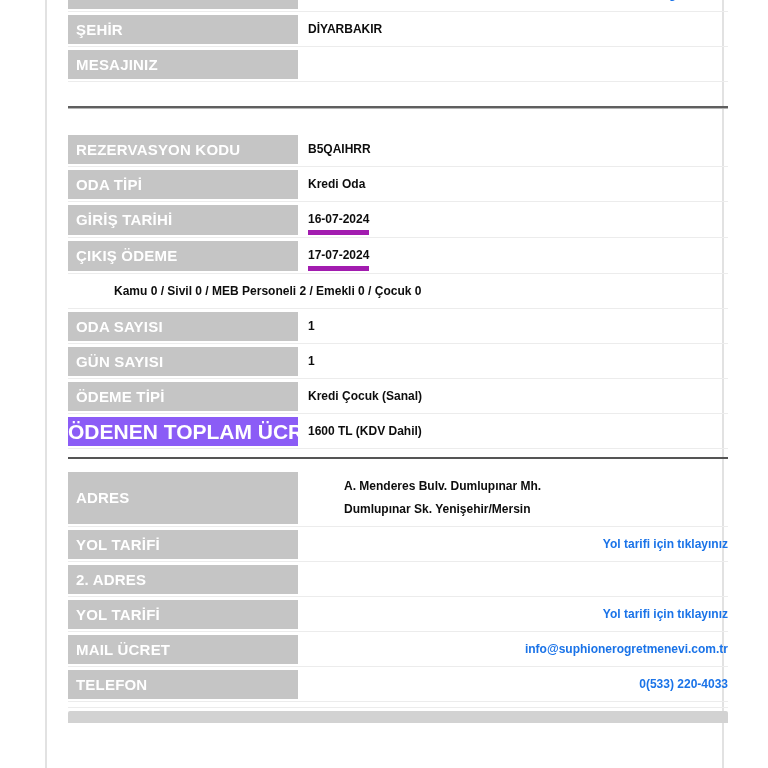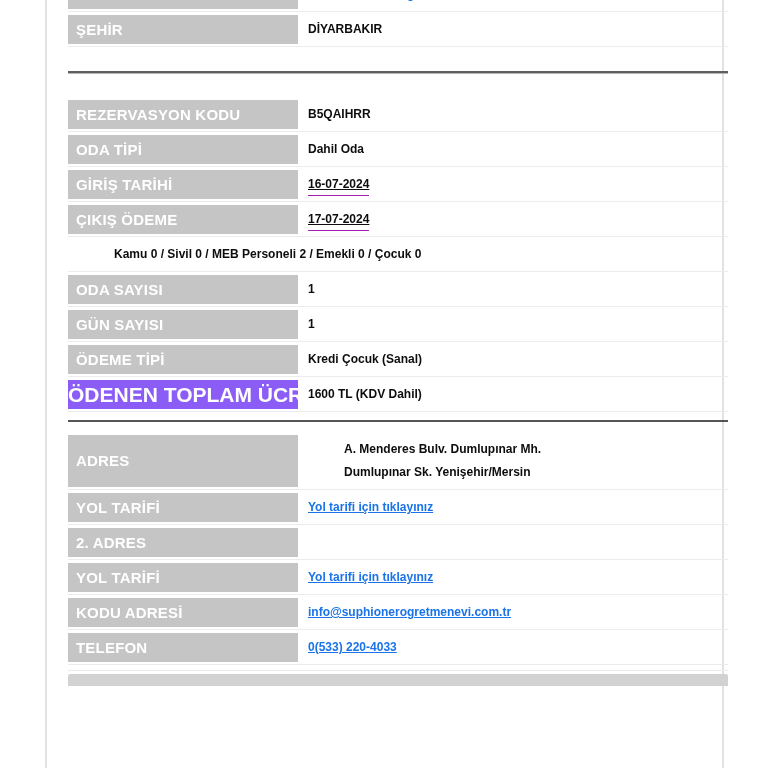--- a/index.html
+++ b/index.html
@@ -56,24 +56,24 @@
     font-weight: bold;
     font-size: 12px;
     color: #0d0d0d;
     line-height: 29px;
     padding-left: 10px;
     white-space: pre-line;
   }
   .row.tall .value { line-height: 23px; padding-top: 3px; padding-bottom: 3px; margin-left: 36px; }
   a.value, .value a, .link {
     color: #1a73e8;
-    text-decoration: underline;
     cursor: pointer;
+    text-align: right;
   }
-  .date-u { display: inline-block; line-height: 22px; border-bottom: 1px solid #a21caf; text-decoration: underline; }
+  .date-u { display: inline-block; line-height: 22px; border-bottom: 5px solid #a21caf; }
 
   .sep1 {
     height: 3px;
     background: #5f5f5f;
     border-bottom: 1px solid #b5b5b5;
     margin: 24px 0 26px 0;
   }
   .sep2 {
     height: 2px;
     background: #555555;
@@ -96,30 +96,34 @@
   <div class="content">
 
     <div class="row">
       <div class="label">E-MAIL</div>
       <a class="value link">orhancelebi426@gmail.com</a>
     </div>
     <div class="row">
       <div class="label">ŞEHİR</div>
       <div class="value">DİYARBAKIR</div>
     </div>
+    <div class="row">
+      <div class="label">MESAJINIZ</div>
+      <div class="value"></div>
+    </div>
 
     <div class="sep1"></div>
 
     <div class="row">
       <div class="label">REZERVASYON KODU</div>
       <div class="value">B5QAIHRR</div>
     </div>
     <div class="row">
       <div class="label">ODA TİPİ</div>
-      <div class="value">Dahil Oda</div>
+      <div class="value">Kredi Oda</div>
     </div>
     <div class="row">
       <div class="label">GİRİŞ TARİHİ</div>
       <div class="value"><span class="date-u">16-07-2024</span></div>
     </div>
     <div class="row">
       <div class="label">ÇIKIŞ ÖDEME</div>
       <div class="value"><span class="date-u">17-07-2024</span></div>
     </div>
     <div class="row tall">
@@ -155,21 +159,21 @@
     </div>
     <div class="row">
       <div class="label">2. ADRES</div>
       <div class="value"></div>
     </div>
     <div class="row">
       <div class="label">YOL TARİFİ</div>
       <a class="value link">Yol tarifi için tıklayınız</a>
     </div>
     <div class="row">
-      <div class="label">KODU ADRESİ</div>
+      <div class="label">MAIL ÜCRET</div>
       <a class="value link">info@suphionerogretmenevi.com.tr</a>
     </div>
     <div class="row">
       <div class="label">TELEFON</div>
       <a class="value link">0(533) 220-4033</a>
     </div>
     <div class="row">
       <div class="value"></div>
     </div>
 

